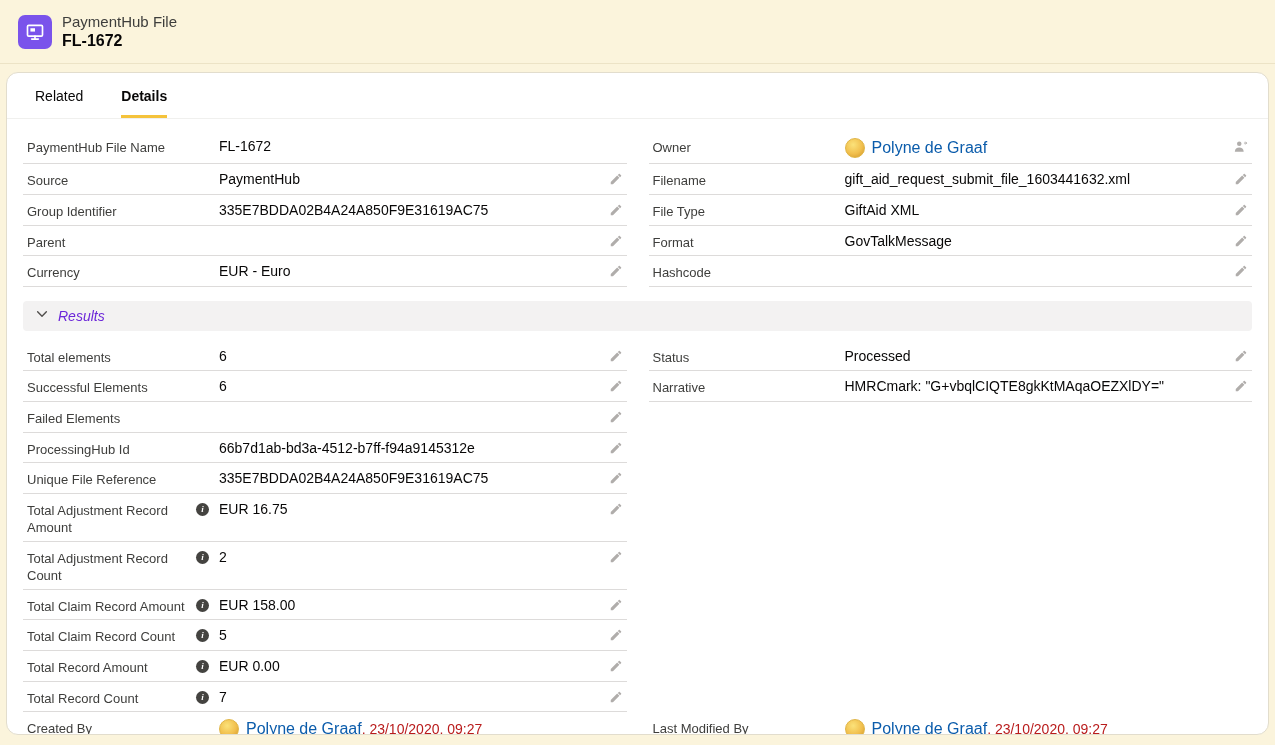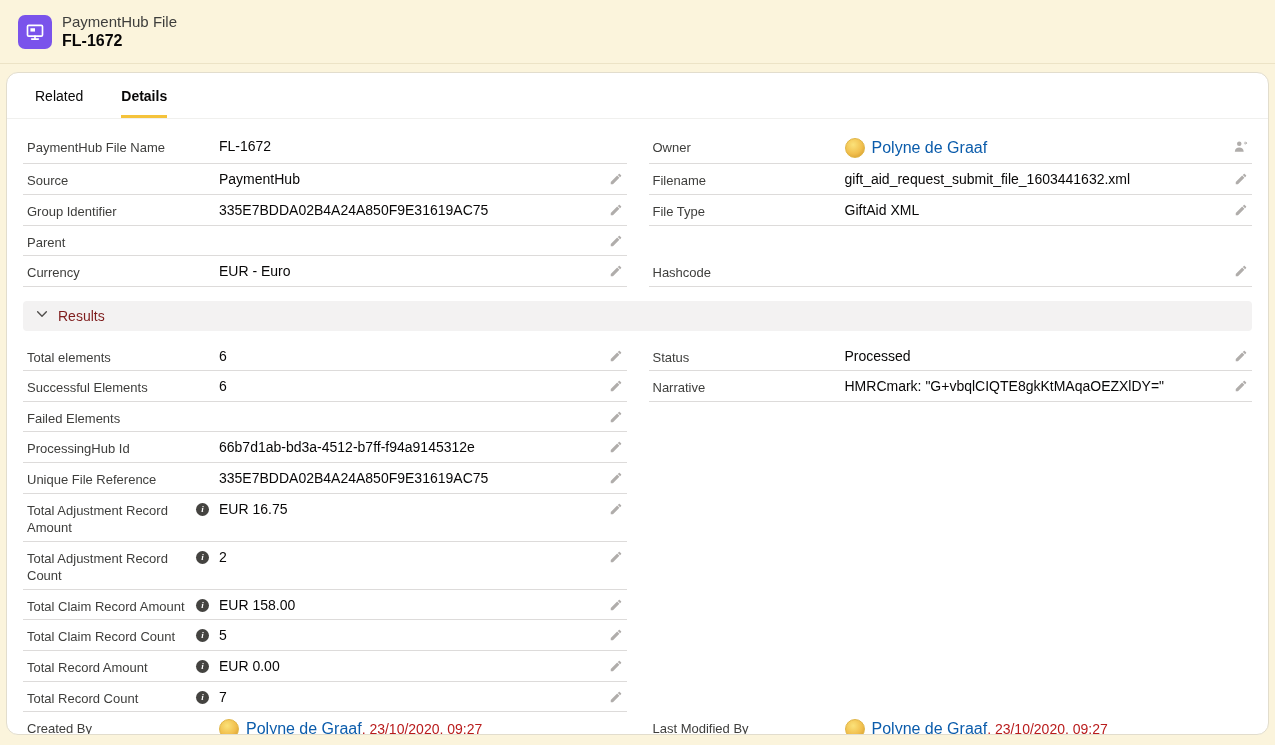--- a/index.html
+++ b/index.html
@@ -125,22 +125,23 @@
   .section-header {
     display: flex;
     align-items: center;
     gap: 9px;
     background: var(--section-bg, #f3f2f2);
     border-radius: 4px;
     height: 30px;
     padding: 0 12px;
     margin: 14px 0 10px 0;
     font-size: 14px;
-    color: #7f1d1d;
+    color: #6d28d9;
     cursor: pointer;
+    font-style: italic;
   }
 </style>
 </head>
 <body>
 
 <div class="header-strip">
   <span class="entity-icon">
     <svg width="20" height="20" viewBox="0 0 24 24" fill="none" stroke="#ffffff" stroke-width="2" stroke-linecap="round" stroke-linejoin="round">
       <rect x="3" y="4" width="18" height="13" rx="1.5"></rect>
       <rect x="6.5" y="7.5" width="5.5" height="4" fill="#ffffff" stroke="none"></rect>
@@ -239,20 +240,31 @@
             <div class="flabel">
               <span>Parent</span>
             </div>
             <div class="fvalue"></div>
             <div class="actions">
               <button class="edit-btn"><svg width="14" height="14" viewBox="0 0 24 24">
                   <path d="M3 17.2V21h3.8L17.8 10 14 6.2 3 17.2zM20.7 7.1c.4-.4.4-1 0-1.4l-2.4-2.4c-.4-.4-1-.4-1.4 0l-1.8 1.8 3.8 3.8 1.8-1.8z" fill="#b0adab"></path>
                 </svg></button>
             </div>
           </div>
+          <div class="fcell">
+            <div class="flabel">
+              <span>Format</span>
+            </div>
+            <div class="fvalue">GovTalkMessage</div>
+            <div class="actions">
+              <button class="edit-btn"><svg width="14" height="14" viewBox="0 0 24 24">
+                  <path d="M3 17.2V21h3.8L17.8 10 14 6.2 3 17.2zM20.7 7.1c.4-.4.4-1 0-1.4l-2.4-2.4c-.4-.4-1-.4-1.4 0l-1.8 1.8 3.8 3.8 1.8-1.8z" fill="#b0adab"></path>
+                </svg></button>
+            </div>
+          </div>
         </div>
         <div class="frow">
           <div class="fcell">
             <div class="flabel">
               <span>Currency</span>
             </div>
             <div class="fvalue">EUR - Euro</div>
             <div class="actions">
               <button class="edit-btn"><svg width="14" height="14" viewBox="0 0 24 24">
                   <path d="M3 17.2V21h3.8L17.8 10 14 6.2 3 17.2zM20.7 7.1c.4-.4.4-1 0-1.4l-2.4-2.4c-.4-.4-1-.4-1.4 0l-1.8 1.8 3.8 3.8 1.8-1.8z" fill="#b0adab"></path>

